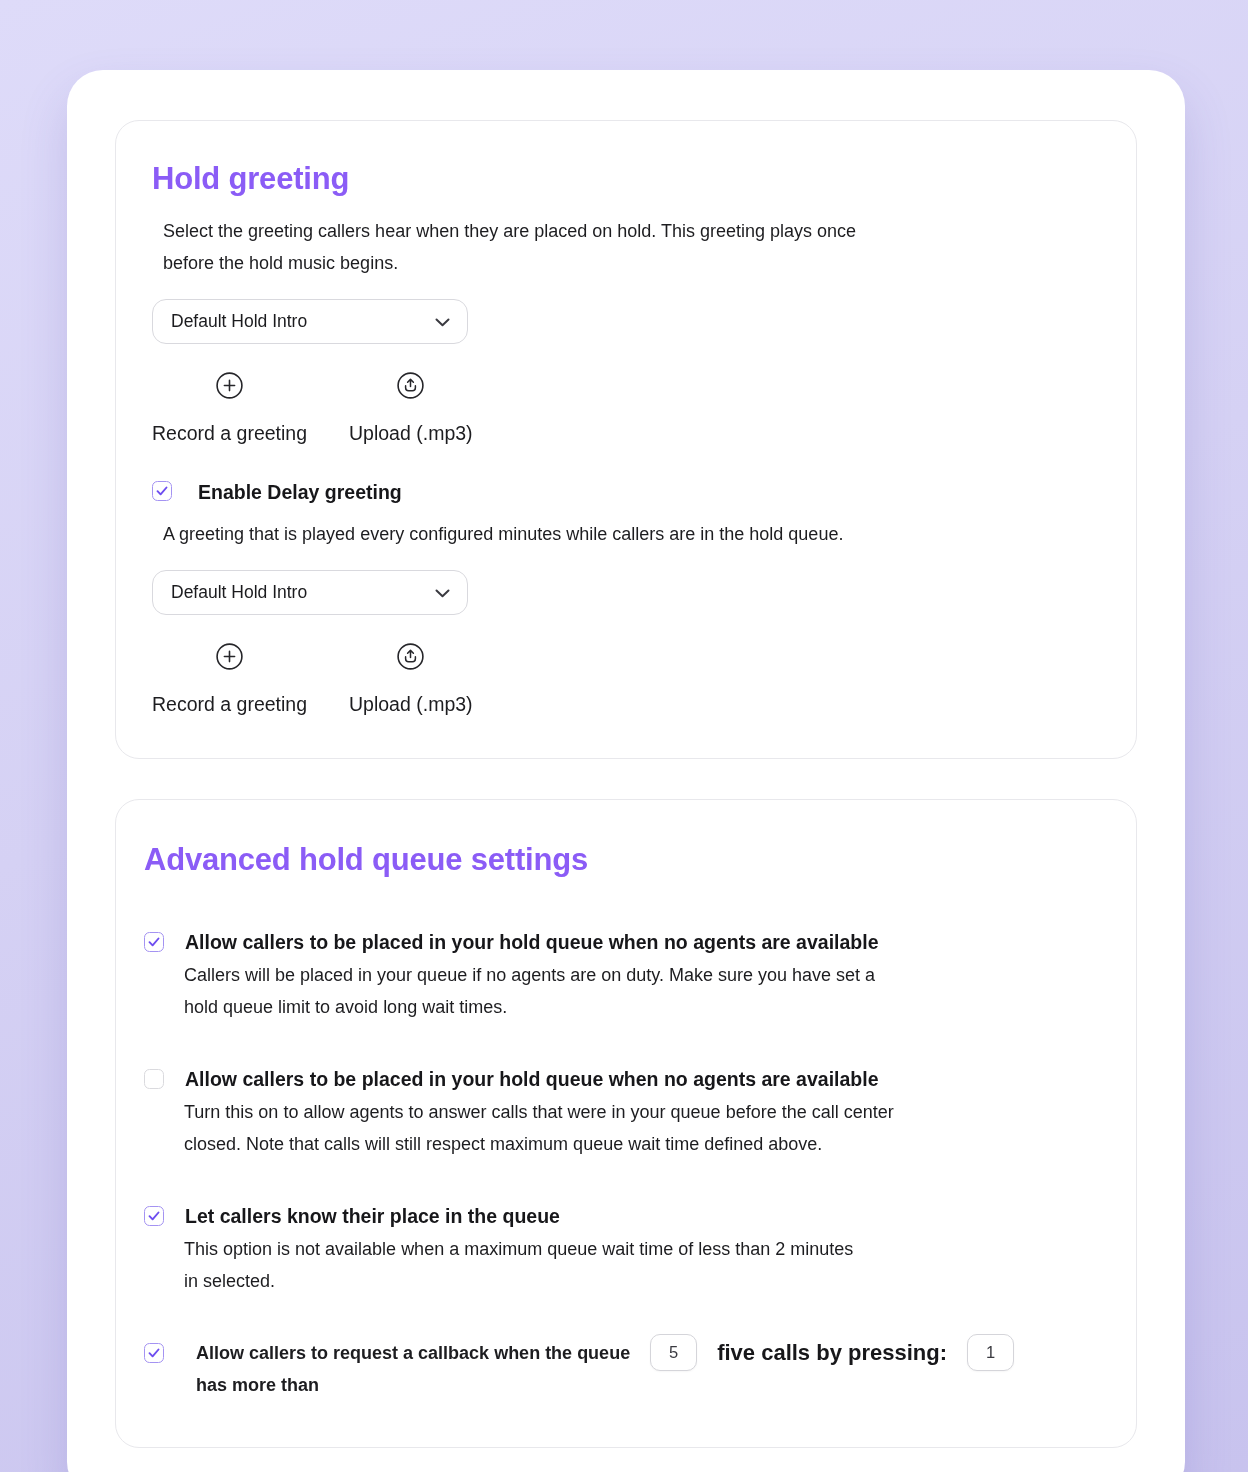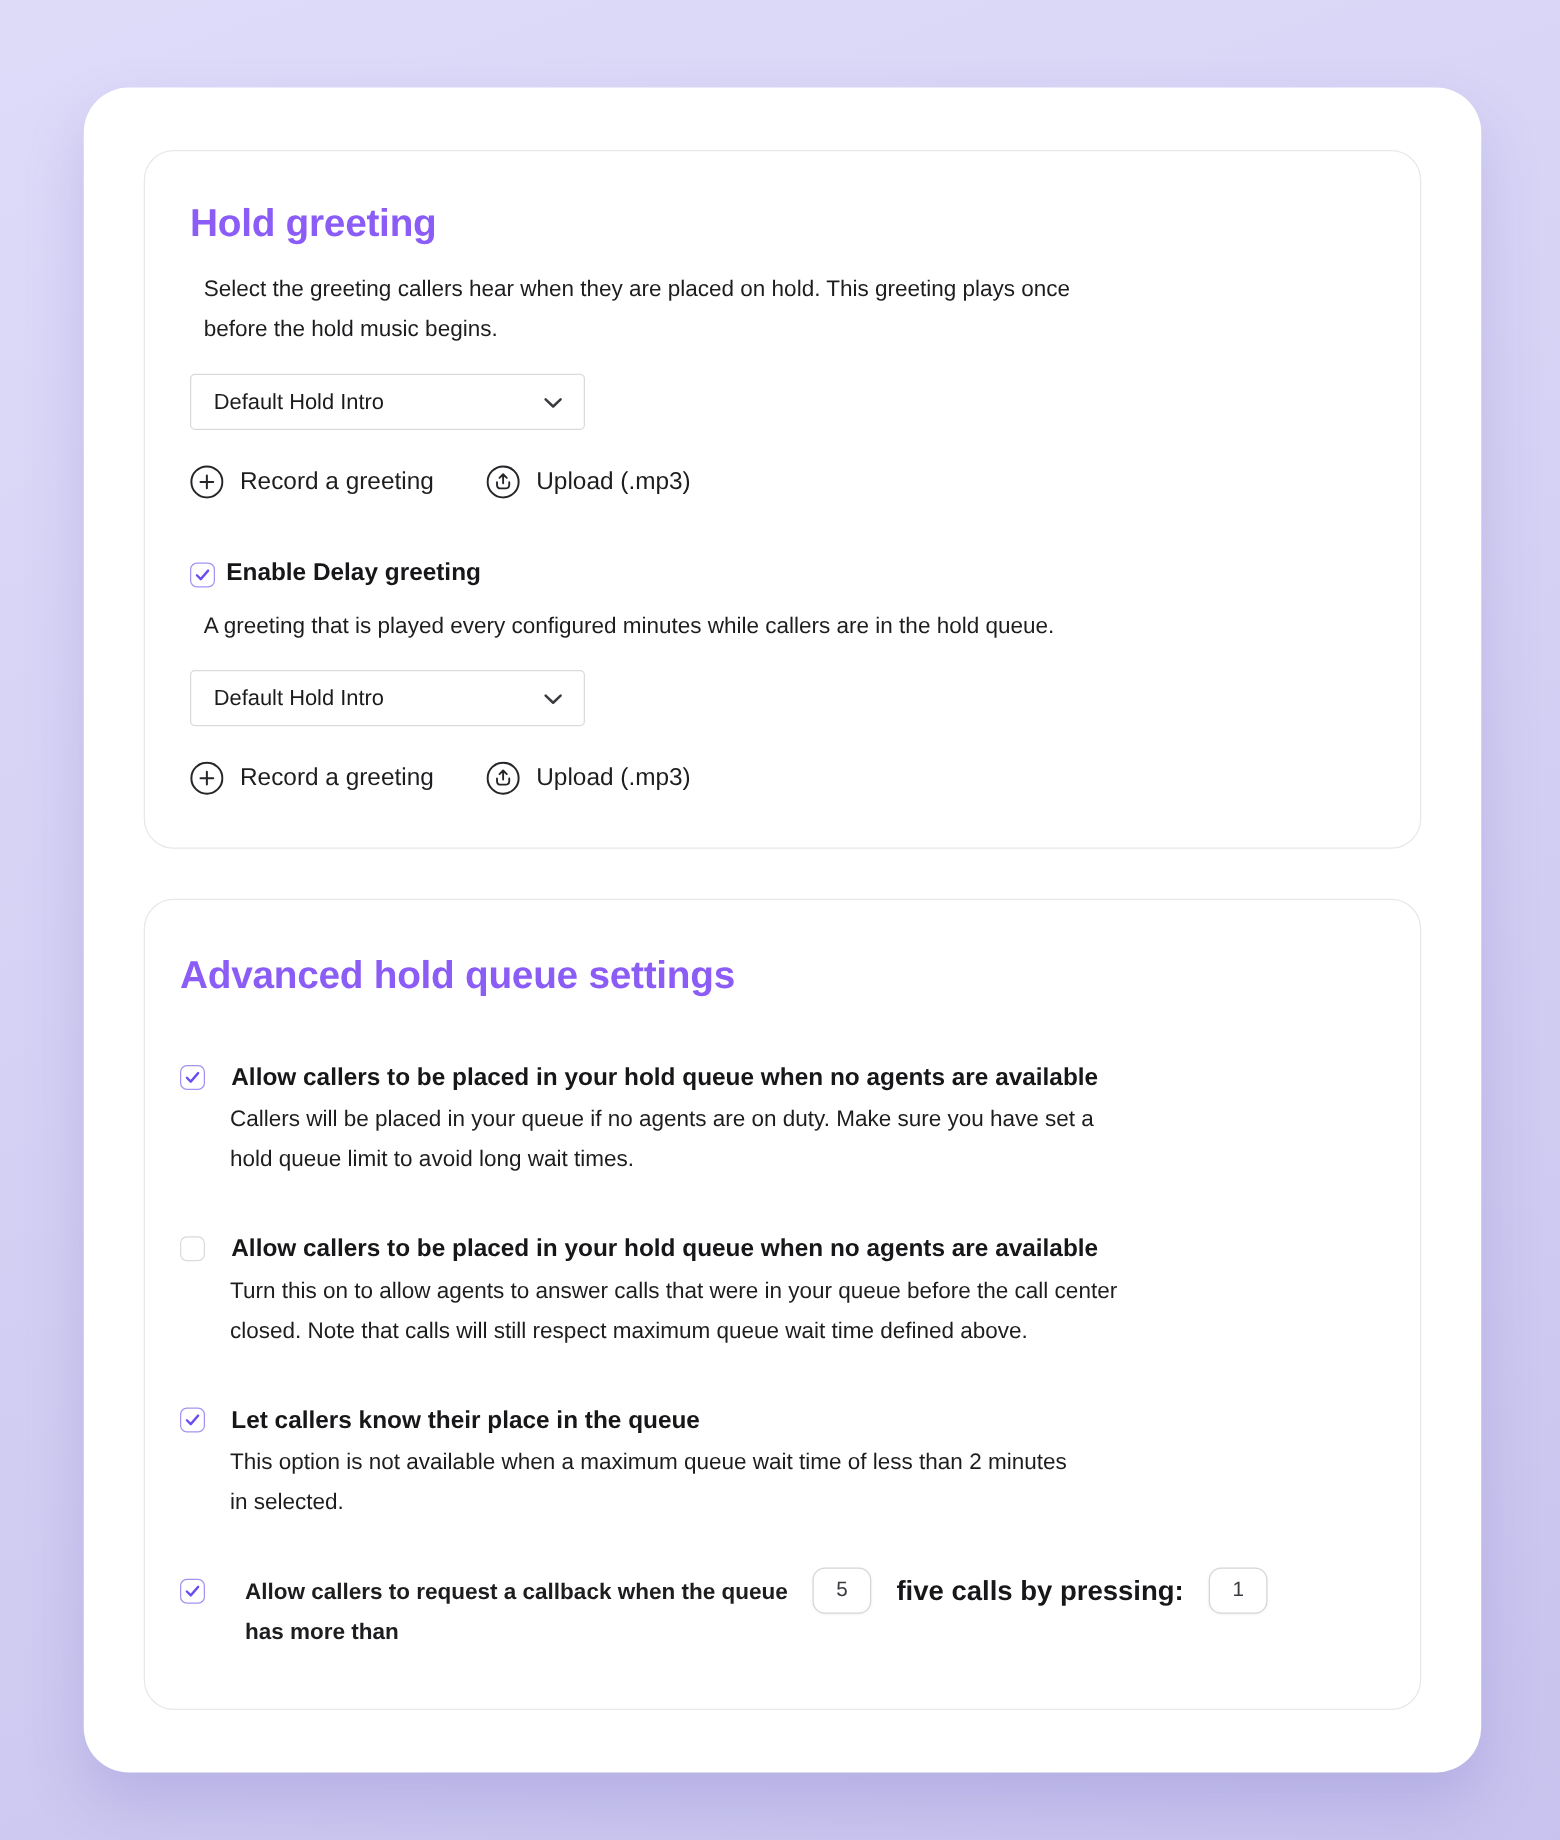--- a/index.html
+++ b/index.html
@@ -43,54 +43,55 @@
     line-height: 32px;
     white-space: nowrap;
     color: #1d1d20;
     margin-left: 11px;
   }
   .select {
     margin-top: 20px;
     width: 316px;
     height: 45px;
     border: 1px solid #d9d9de;
-    border-radius: 4px;
+    border-radius: 14px;
     background: #fff;
     display: flex;
     align-items: center;
     justify-content: space-between;
     padding: 0 17px 0 18px;
     font-size: 17.5px;
     color: #1b1b1e;
     cursor: pointer;
   }
   .actions {
     display: flex;
     align-items: center;
     gap: 42px;
     margin-top: 28px;
   }
   .link-btn {
     display: flex;
     align-items: center;
-    gap: 13px;
+    gap: 23px;
     background: none;
     border: 0;
     padding: 0;
     font-family: inherit;
     font-size: 19.5px;
     color: #1d1d20;
     cursor: pointer;
+    flex-direction: column;
   }
   .icon-ring { width: 27px; height: 27px; flex: none; display: block; }
   .check-row {
     display: flex;
-    align-items: flex-end;
-    gap: 9px;
-    margin-top: 48px;
+    align-items: flex-start;
+    gap: 26px;
+    margin-top: 36px;
   }
   .checkbox {
     width: 20px;
     height: 20px;
     flex: none;
     border: 1.5px solid #dadade;
     border-radius: 5.5px;
     background: #fff;
     display: flex;
     align-items: center;

